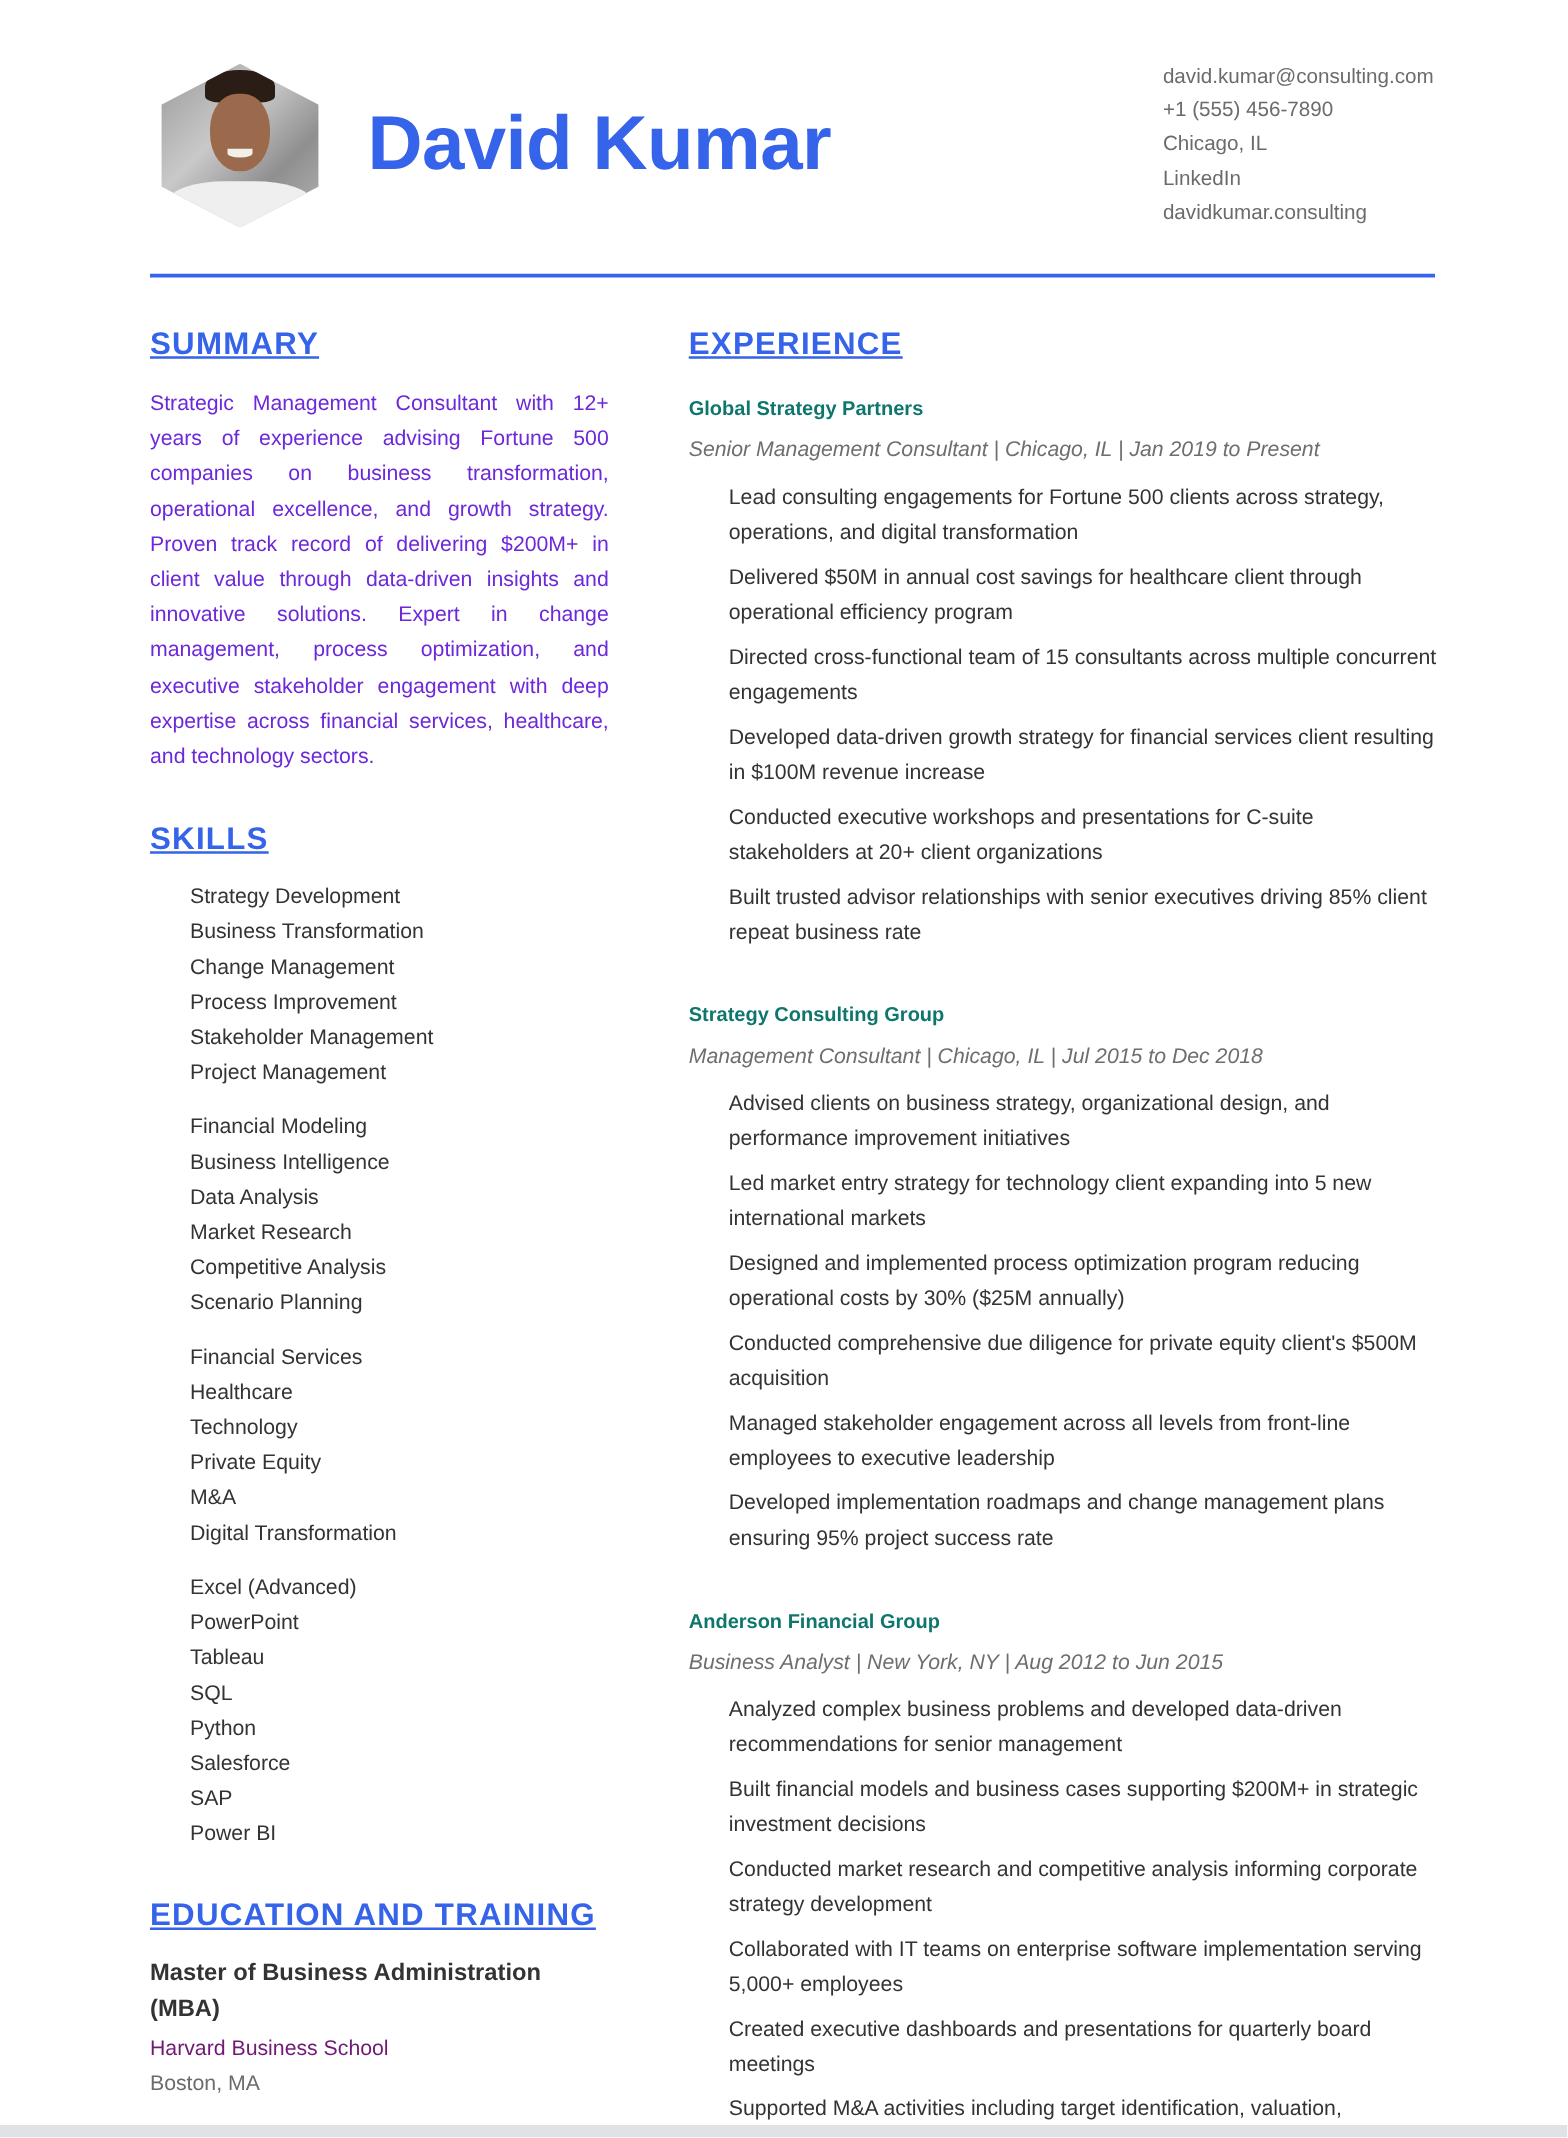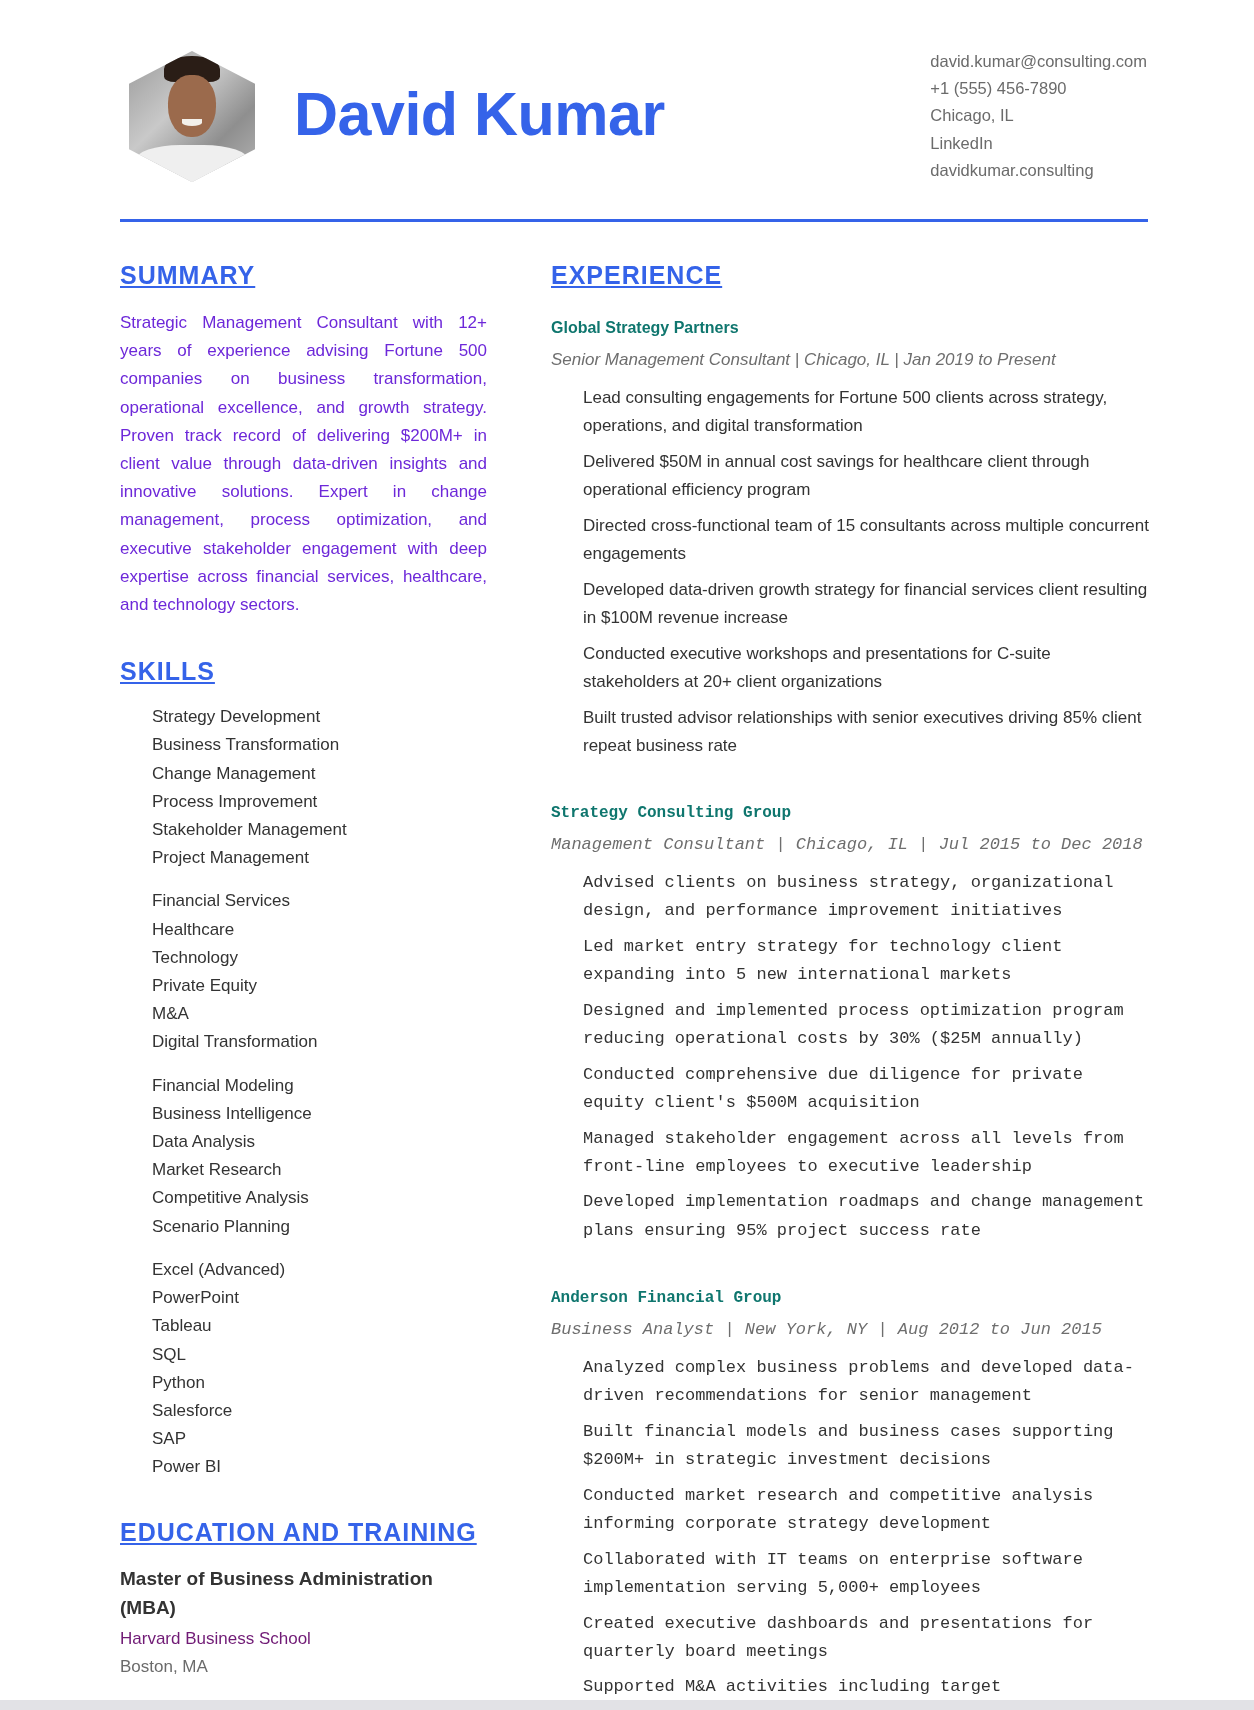--- a/index.html
+++ b/index.html
@@ -46,21 +46,21 @@
   .skill-group:first-of-type { margin-top: 12px; }
   .skill-group + .skill-group { margin-top: 15px; }
   .skill-group li { font-size: 17px; line-height: 28.2px; color: #333333; }
 
   .edu-title { margin-top: 30px; }
   .degree { margin: 12px 0 0 0; font-size: 19px; font-weight: 700; line-height: 29px; color: #333333; }
   .school { font-size: 17px; line-height: 28px; color: #701a75; margin-top: 3px; }
   .loc { font-size: 17px; line-height: 28px; color: #6b6b6b; }
 
   .job { margin-top: 18px; }
-  .job + .job { margin-top: 38px; font-family: Liberation Mono, monospace; }
+  .job + .job { margin-top: 38px; }
   .company { margin: 0; font-size: 16px; font-weight: 700; color: #0f766e; line-height: 30px; }
   .meta { font-size: 17px; font-style: italic; color: #6e6e6e; line-height: 30px; margin-top: 2px; }
   .bullets { list-style: none; margin: 9px 0 0 0; padding: 0 0 0 32px; }
   .bullets li { font-size: 17px; line-height: 28.2px; color: #333333; margin-bottom: 7.5px; }
 
   .hscroll { position: absolute; left: 0; top: 1700px; width: 1254px; height: 10px;
              background: #e2e2e6; }
 </style>
 </head>
 <body>
@@ -94,34 +94,34 @@
     <div>
       <ul class="skill-group">
           <li>Strategy Development</li>
           <li>Business Transformation</li>
           <li>Change Management</li>
           <li>Process Improvement</li>
           <li>Stakeholder Management</li>
           <li>Project Management</li>
         </ul>
       <ul class="skill-group">
+          <li>Financial Modeling</li>
+          <li>Business Intelligence</li>
+          <li>Data Analysis</li>
+          <li>Market Research</li>
+          <li>Competitive Analysis</li>
+          <li>Scenario Planning</li>
+        </ul>
+      <ul class="skill-group">
           <li>Financial Services</li>
           <li>Healthcare</li>
           <li>Technology</li>
           <li>Private Equity</li>
           <li>M&amp;A</li>
           <li>Digital Transformation</li>
-        </ul>
-      <ul class="skill-group">
-          <li>Financial Modeling</li>
-          <li>Business Intelligence</li>
-          <li>Data Analysis</li>
-          <li>Market Research</li>
-          <li>Competitive Analysis</li>
-          <li>Scenario Planning</li>
         </ul>
       <ul class="skill-group">
           <li>Excel (Advanced)</li>
           <li>PowerPoint</li>
           <li>Tableau</li>
           <li>SQL</li>
           <li>Python</li>
           <li>Salesforce</li>
           <li>SAP</li>
           <li>Power BI</li>

